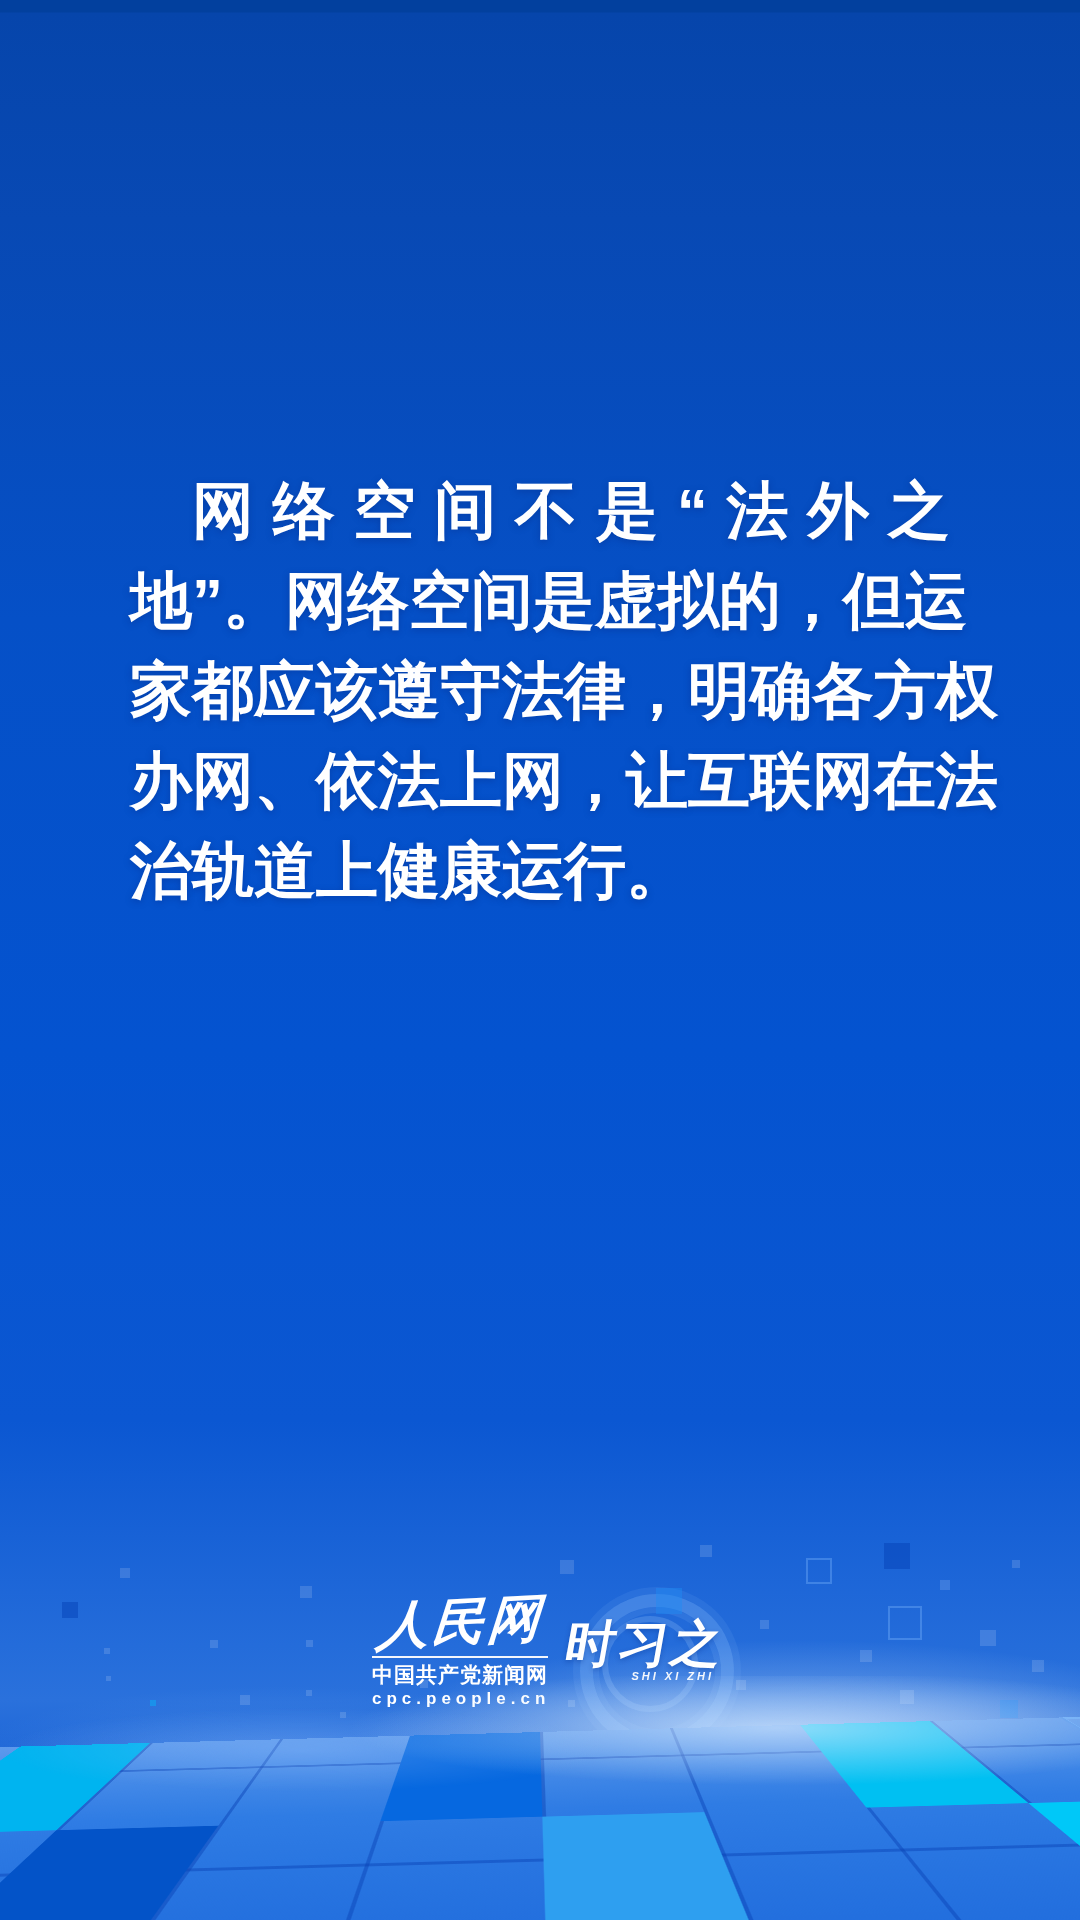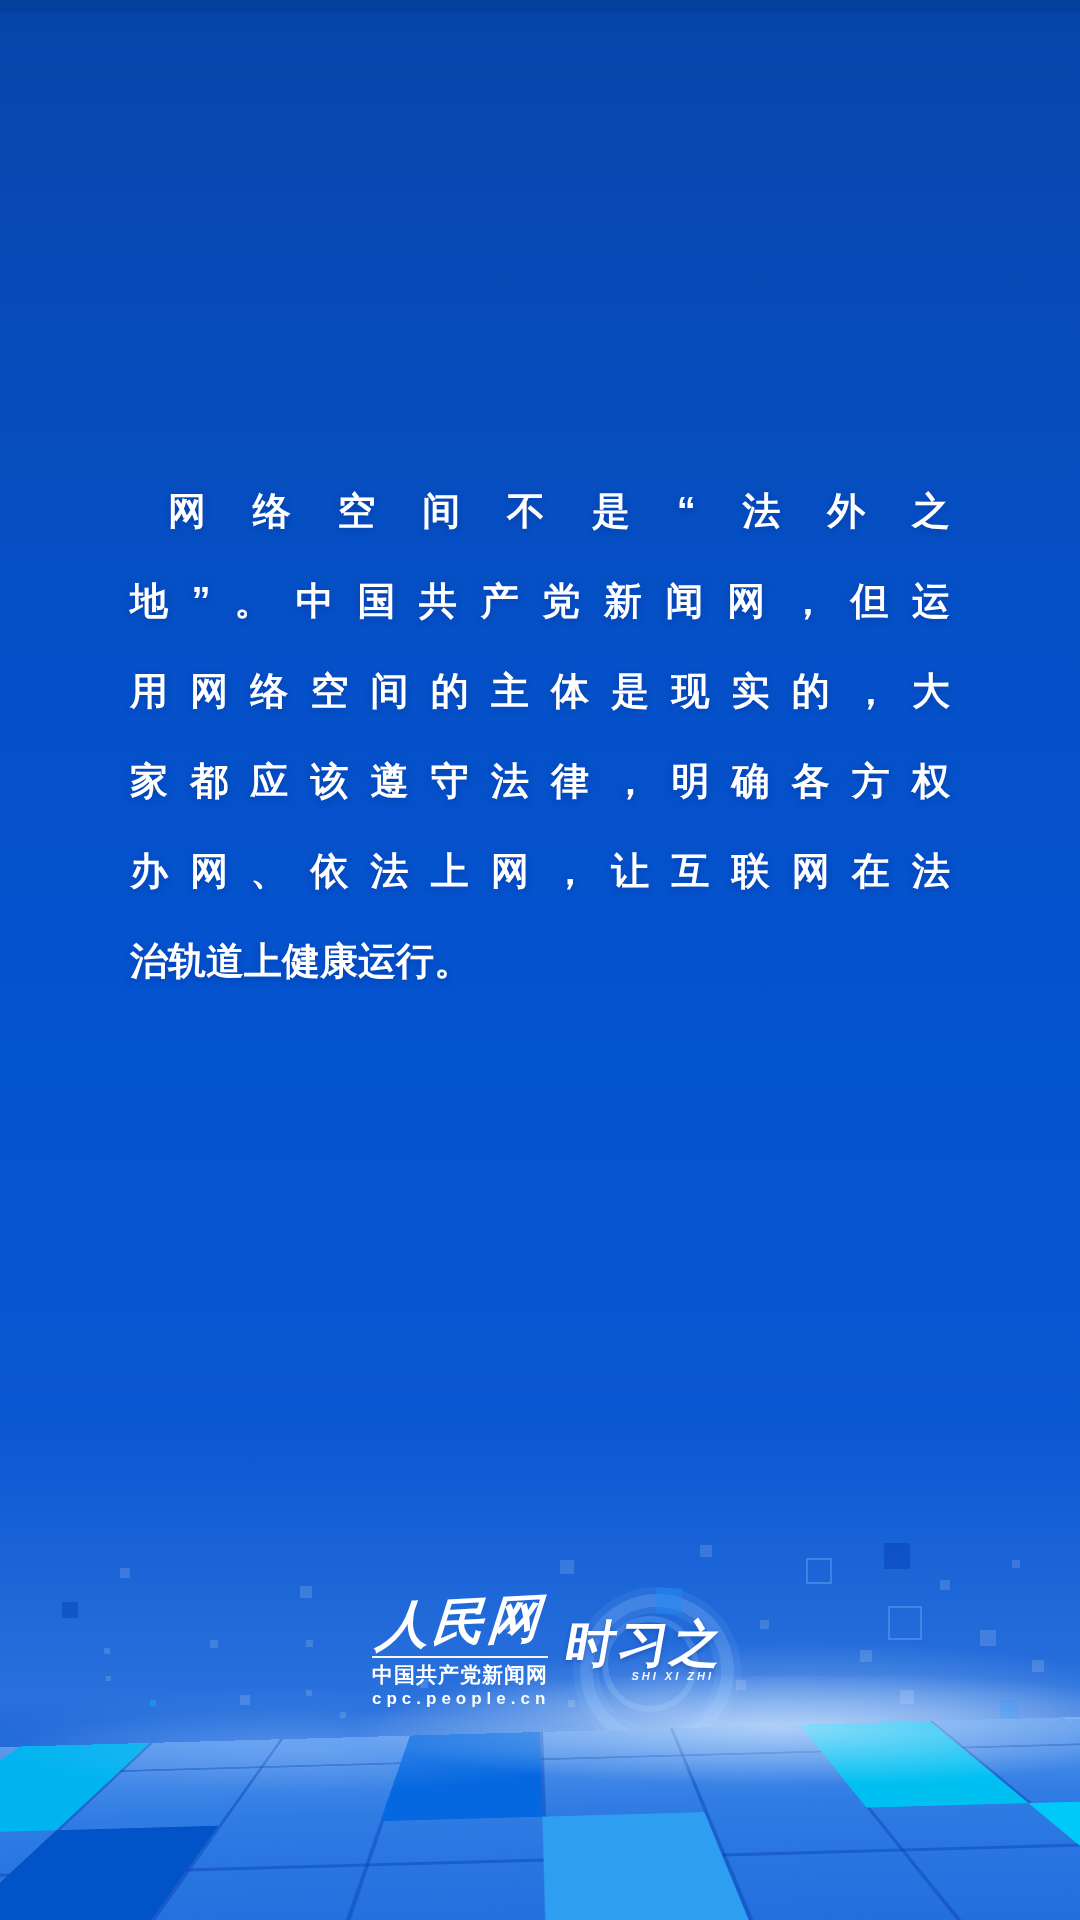--- a/index.html
+++ b/index.html
@@ -12,21 +12,21 @@
       linear-gradient(180deg,
         #02409e 0px, #02409e 12px,
         #0645ab 13px, #0849b4 220px,
         #0550c7 620px, #0453d0 1050px,
         #0b57d2 1420px, #2a71dc 1700px,
         #1760d4 1780px, #1259cf 1920px);
   }
   
   .quote {
     position:absolute; left:130px; top:466px; width:820px;
-    color:#fff; font-size:38px; line-height:90px; font-weight:700;
+    color:#fff; font-size:62px; line-height:90px; font-weight:700;
     text-shadow:0 2px 7px rgba(2,35,120,.35);
   }
   .q-line { text-align:justify; text-align-last:justify; white-space:nowrap; }
   .q-line.first { text-indent:1em; }
   .q-line.last  { text-align-last:left; }
   
   .attrib {
     position:absolute; left:130px; top:1140px; width:840px;
     color:#fff; font-size:35px; line-height:50px; font-weight:400;
     text-shadow:0 1px 4px rgba(2,35,120,.3);
@@ -86,22 +86,21 @@
   .px.c  { background:rgba(0,190,255,.40); }
   .px.h  { background:transparent; border:2px solid rgba(130,185,255,.35); }
 </style>
 </head>
 <body>
 
 <div class="poster">
 
   <div class="quote">
     <div class="q-line first">网络空间不是“法外之</div>
-    <div class="q-line">地”。中国共产党新闻网，但运</div>
-    <div class="q-line">用网络空间的主体是现实的，大</div>
+    <div class="q-line">地”。网络空间是虚拟的，但运</div>
     <div class="q-line">家都应该遵守法律，明确各方权</div>
     <div class="q-line">办网、依法上网，让互联网在法</div>
     <div class="q-line last">治轨道上健康运行。</div>
   </div>
 
   <div class="attrib">
   </div>
 
   <div class="pd-logo">
     <div class="pd-script">人民网</div>

